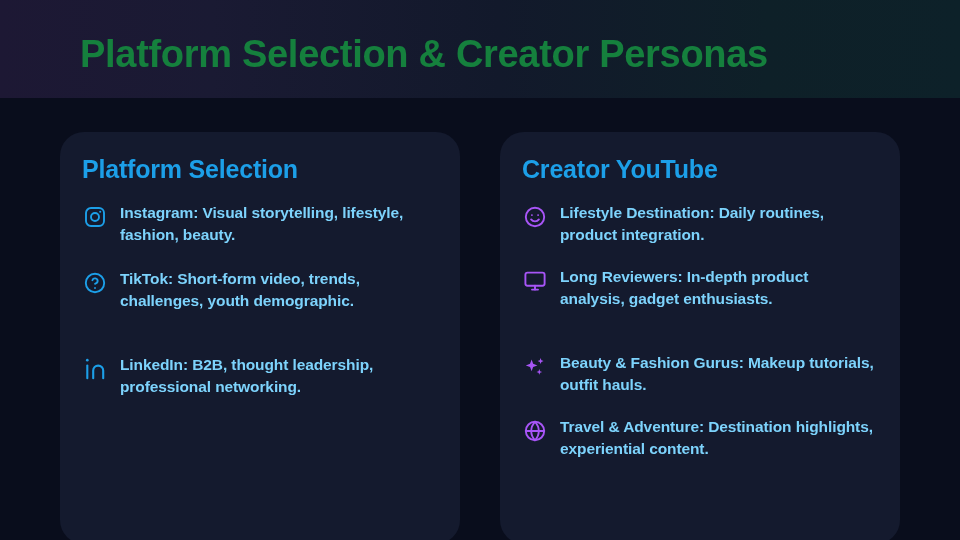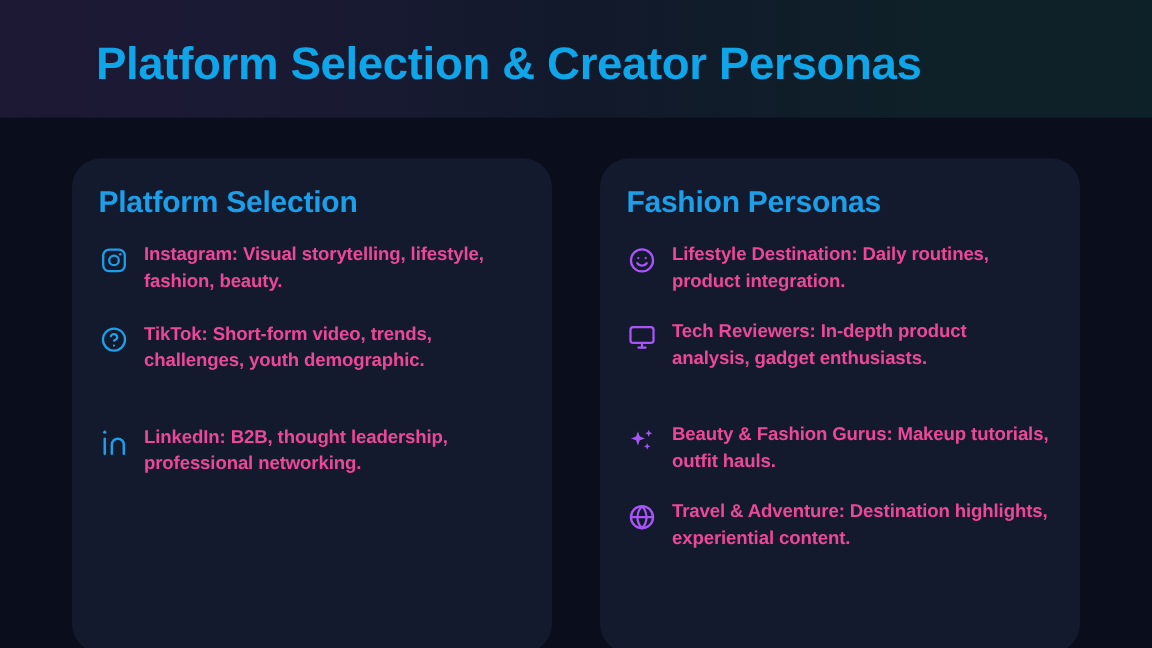--- a/index.html
+++ b/index.html
@@ -33,21 +33,21 @@
   .slide-title {
     position: absolute;
     left: 80px;
     top: 30px;
     width: 760px;
     margin: 0;
     font-size: 38px;
     line-height: 48px;
     font-weight: bold;
     letter-spacing: -0.3px;
-    color: #0ea5e9;
+    color: #15803d;
     white-space: pre-wrap;
     z-index: 4;
   }
 
   
   .panel {
     position: absolute;
     top: 132px;
     height: 412px;
     background: #141a2e;
@@ -85,21 +85,21 @@
     height: 26px;
     margin-top: 2px;
     display: flex;
     align-items: center;
     justify-content: center;
   }
   .bullet-icon svg { display: block; }
   .bullet-text {
     font-size: 15.5px;
     line-height: 22px;
-    color: #ec4899;
+    color: #7dd3fc;
     font-weight: bold;
     letter-spacing: -0.1px;
   }
 
   
   .panel-left  .bullet:nth-child(2) { margin-bottom: 42px; margin-top: 22px; }
   .panel-right .bullet:nth-child(2) { margin-bottom: 42px; }
   .bullet:last-child { margin-bottom: 0; }
 </style>
 </head>
@@ -147,21 +147,21 @@
             <path d="M10.2 22.2V14.6a5 5 0 0 1 10 0v7.6"></path>
           </svg>
         </span>
         <span class="bullet-text">LinkedIn: B2B, thought leadership, professional networking.</span>
       </li>
 
     </ul>
   </section>
 
   <section class="panel panel-right">
-    <h2 class="panel-title">Fashion Personas</h2>
+    <h2 class="panel-title">Creator YouTube</h2>
 
     <ul class="bullet-list">
 
       <li class="bullet">
         <span class="bullet-icon">
           <svg width="24" height="24" viewBox="0 0 24 24" fill="none" stroke="#a855f7" stroke-width="1.9" stroke-linecap="round" stroke-linejoin="round">
             <circle cx="12" cy="12" r="9.2"></circle>
             <circle cx="8.9" cy="10.1" r="0.95" fill="#a855f7" stroke="none"></circle>
             <circle cx="15.1" cy="10.1" r="0.95" fill="#a855f7" stroke="none"></circle>
             <path d="M8.1 14.4a4.8 4.8 0 0 0 7.8 0"></path>
@@ -171,21 +171,21 @@
       </li>
 
       <li class="bullet">
         <span class="bullet-icon">
           <svg width="24" height="24" viewBox="0 0 24 24" fill="none" stroke="#a855f7" stroke-width="1.9" stroke-linecap="round" stroke-linejoin="round">
             <rect x="2.4" y="3.6" width="19.2" height="13.2" rx="2.2"></rect>
             <path d="M9 20.6h6"></path>
             <path d="M12 16.8v3.8"></path>
           </svg>
         </span>
-        <span class="bullet-text">Tech Reviewers: In-depth product analysis, gadget enthusiasts.</span>
+        <span class="bullet-text">Long Reviewers: In-depth product analysis, gadget enthusiasts.</span>
       </li>
 
       <li class="bullet">
         <span class="bullet-icon">
           <svg width="24" height="24" viewBox="0 0 24 24" fill="#a855f7" stroke="none">
             <path d="M8.6 4.6l1.55 4.25L14.4 10.4l-4.25 1.55L8.6 16.2l-1.55-4.25L2.8 10.4l4.25-1.55z"></path>
             <path d="M17.6 3.1l.8 2.2 2.2.8-2.2.8-.8 2.2-.8-2.2-2.2-.8 2.2-.8z"></path>
             <path d="M16.3 14.1l.75 2.05 2.05.75-2.05.75-.75 2.05-.75-2.05-2.05-.75 2.05-.75z"></path>
           </svg>
         </span>

